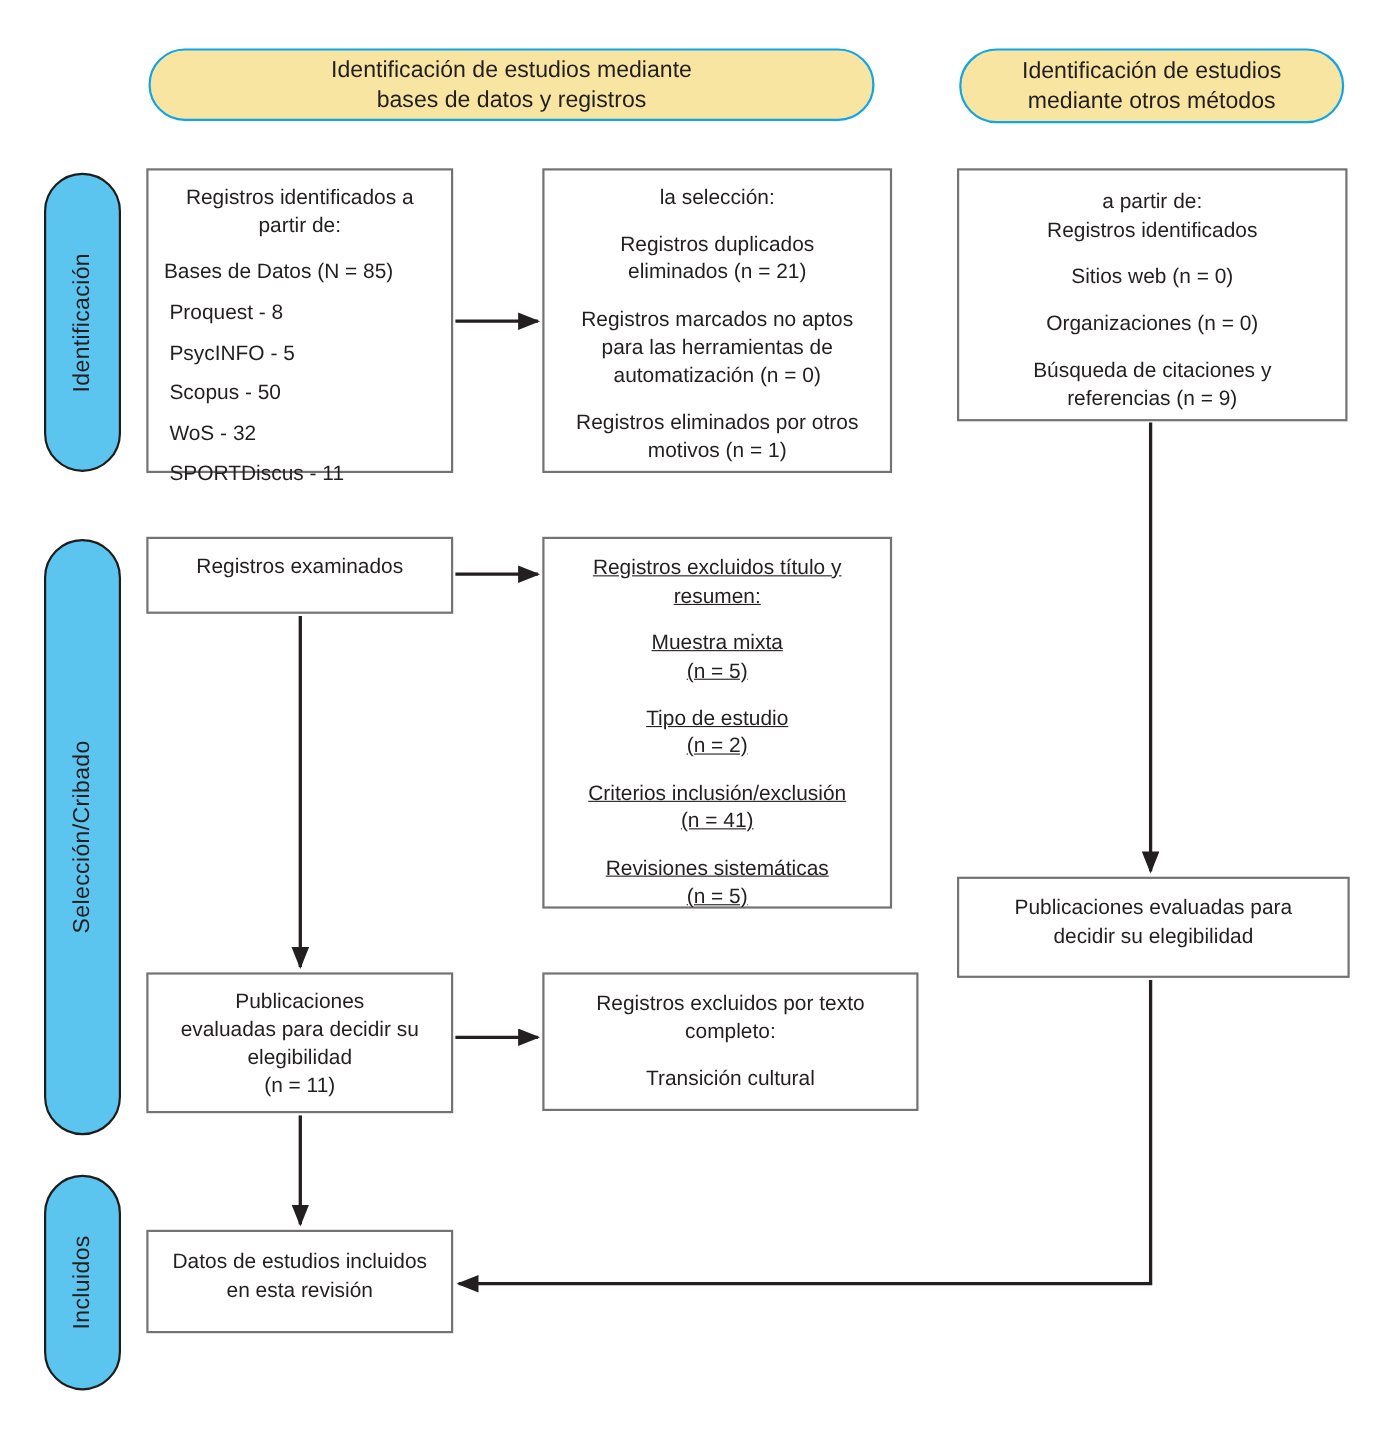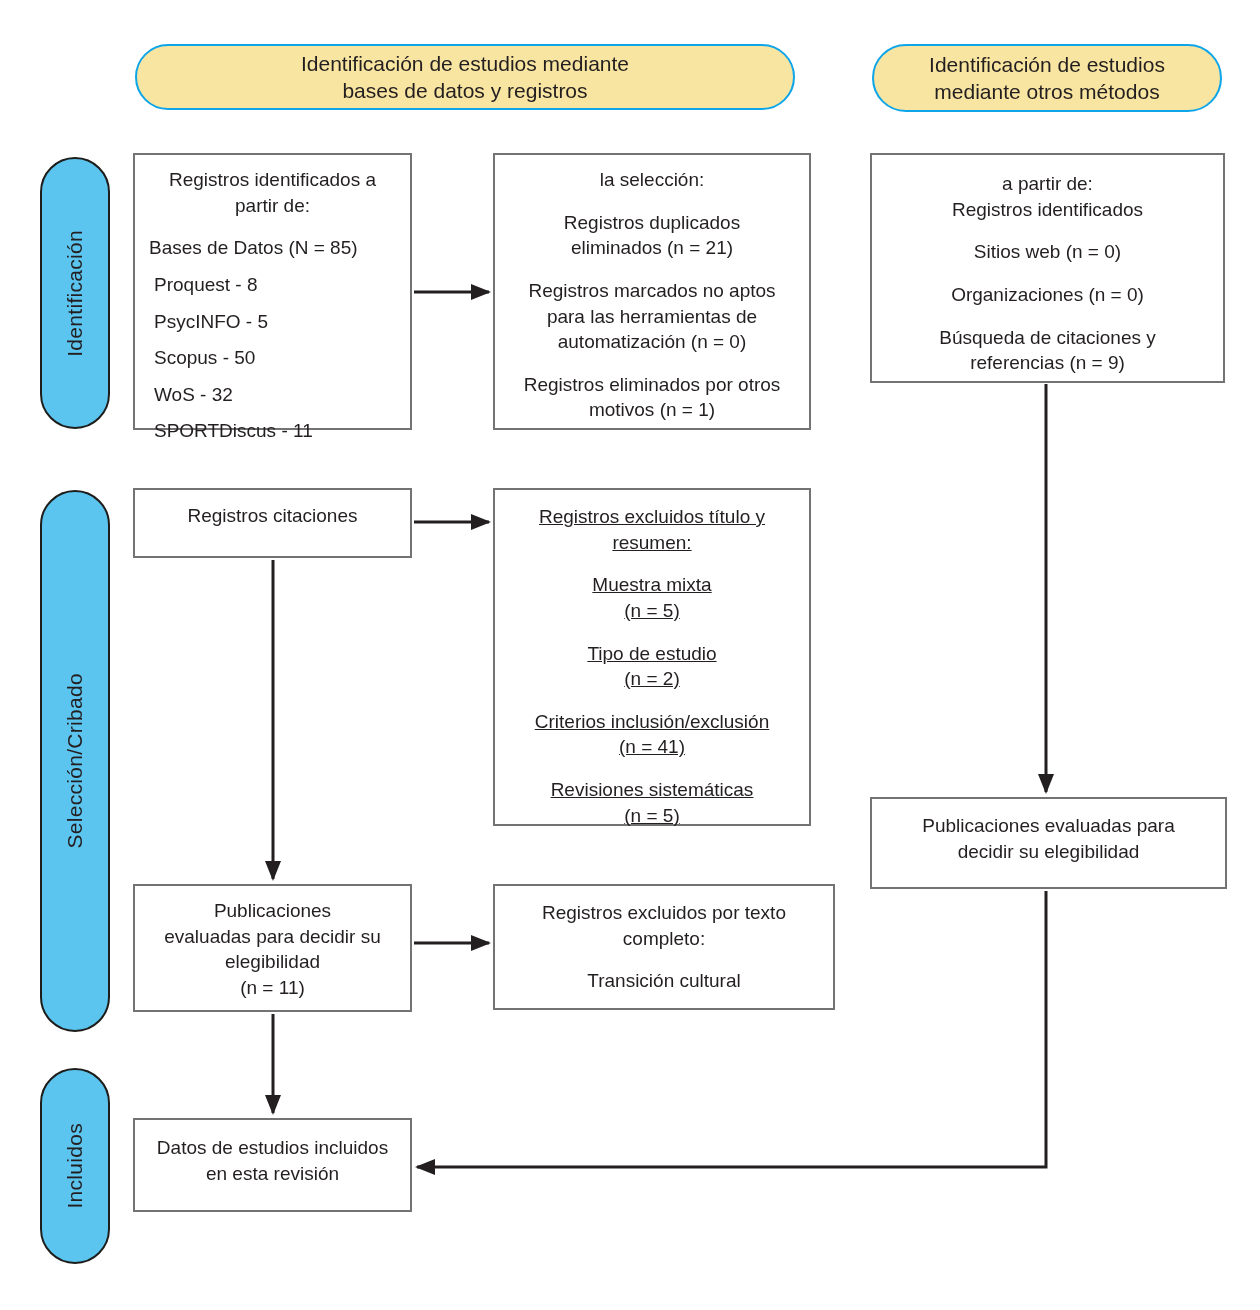--- a/index.html
+++ b/index.html
@@ -91,21 +91,21 @@
     <div>Registros identificados</div>
     <div class="para">Sitios web (n = 0)</div>
     <div class="para">Organizaciones (n = 0)</div>
     <div class="para">
       <div>Búsqueda de citaciones y</div>
       <div>referencias (n = 9)</div>
     </div>
   </div>
 
   <div class="node" style="left:133px; top:488px; width:279px; height:70px; padding-top:13px;">
-    <div>Registros citaciones</div>
+    <div>Registros examinados</div>
   </div>
 
   <div class="node" style="left:493px; top:488px; width:318px; height:338px; padding-top:14px;text-decoration:underline;">
     <div>Registros excluidos título y</div>
     <div>resumen:</div>
     <div class="para">
       <div>Muestra mixta</div>
       <div>(n = 5)</div>
     </div>
     <div class="para">

